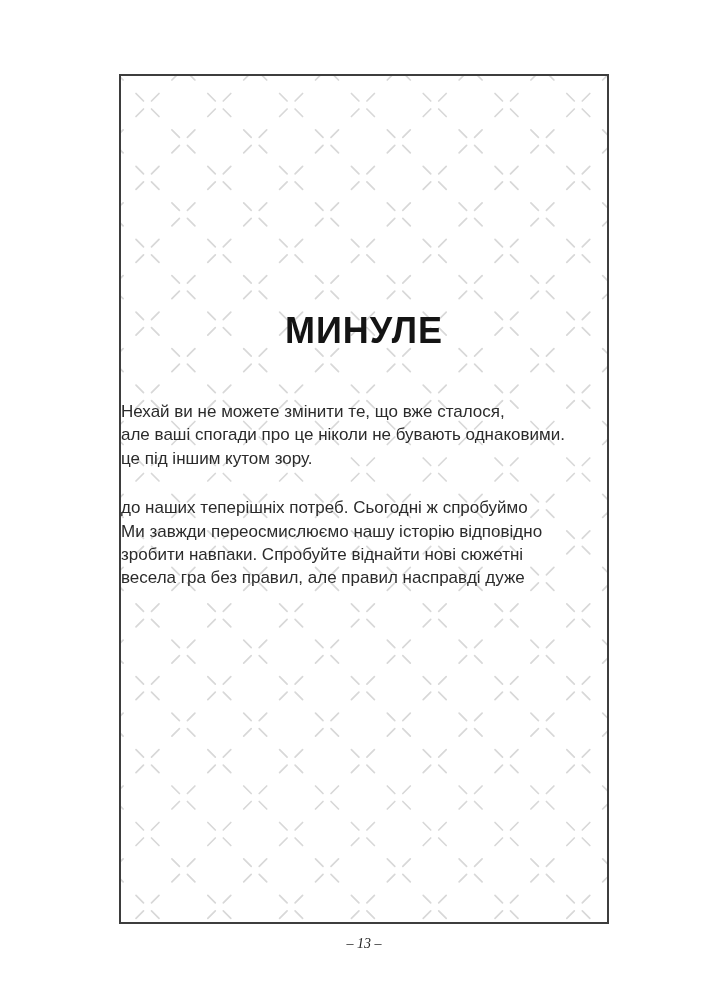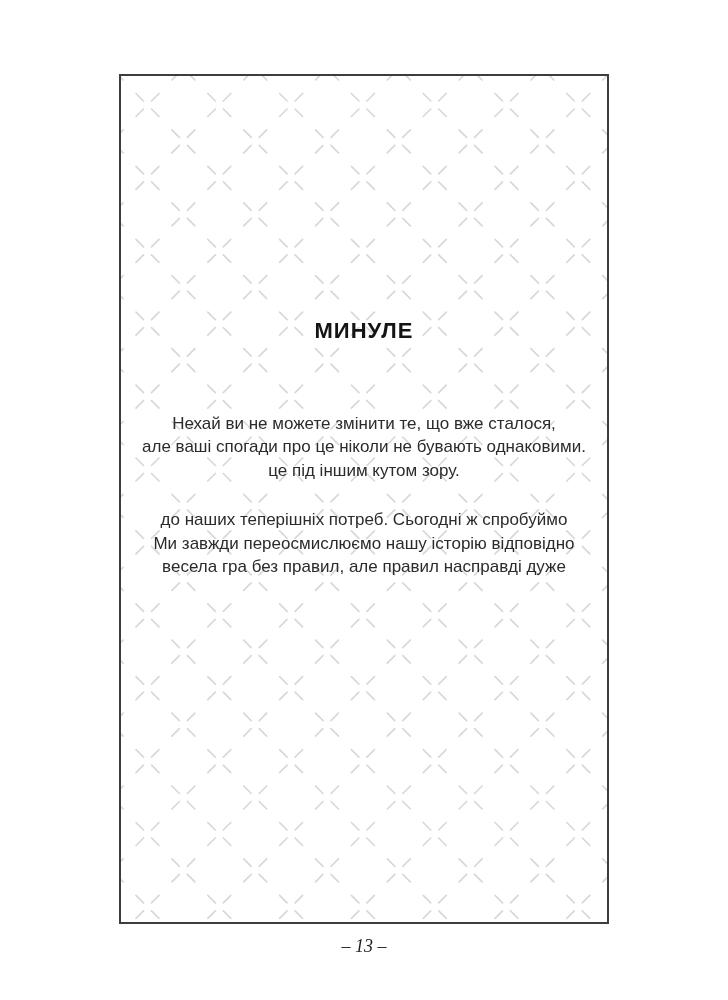--- a/index.html
+++ b/index.html
@@ -20,44 +20,43 @@
   }
   .pattern-svg {
     position: absolute; left: 0; top: 0;
     width: 486px; height: 846px;
     display: block;
   }
   .title {
     position: absolute;
     left: 0; right: 0; top: 237px;
     text-align: center;
-    font-size: 22px;
+    font-size: 36px;
     font-weight: bold;
     letter-spacing: 1px;
     line-height: 36px;
     color: #141414;
   }
   .paras {
     position: absolute;
     left: 0; right: 0; top: 324px;
-    text-align: center;
+    text-align: left;
     font-size: 17px;
     line-height: 23.4px;
     color: #2b2b2b;
-    margin-top: 12px;
   }
   .para + .para { margin-top: 26px; }
   .pagenum {
     position: absolute;
     left: 0; top: 936px;
     width: 728px;
     text-align: center;
     font-family: "Liberation Serif", serif;
     font-style: italic;
-    font-size: 18px;
+    font-size: 14px;
     color: #1f1f1f;
   }
 </style>
 </head>
 <body style="background: rgb(255, 255, 255);">
 
 <div>
 
   <div class="frame" style="border-color: rgb(61, 61, 61);">
     <svg class="pattern-svg" xmlns="http://www.w3.org/2000/svg" viewBox="0 0 486 846" aria-hidden="true">
@@ -787,20 +786,21 @@
 
     <div class="paras" style="color: rgb(43, 43, 43);">
         <div class="para">
           <div class="line">Нехай ви не можете змінити те, що вже сталося,</div>
           <div class="line">але ваші спогади про це ніколи не бувають однаковими.</div>
           <div class="line">це під іншим кутом зору.</div>
         </div>
         <div class="para">
           <div class="line">до наших теперішніх потреб. Сьогодні ж спробуймо</div>
           <div class="line">Ми завжди переосмислюємо нашу історію відповідно</div>
+          <div class="line">зробити навпаки. Спробуйте віднайти нові сюжетні</div>
           <div class="line">весела гра без правил, але правил насправді дуже</div>
         </div>
       </div>
   </div>
 
   <div class="pagenum" style="color: rgb(31, 31, 31);">– 13 –</div>
 
 </div>
 
 </body></html>

